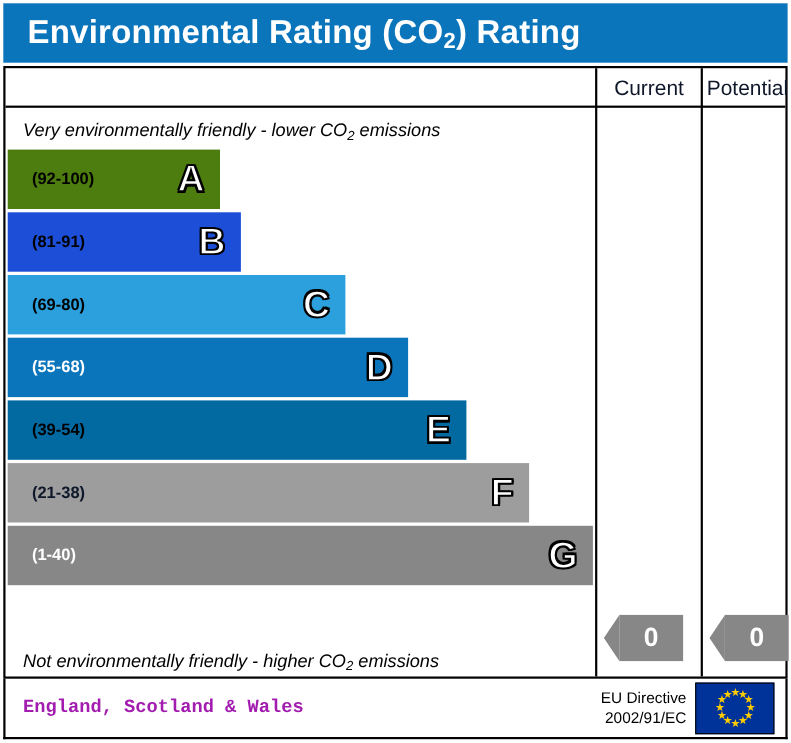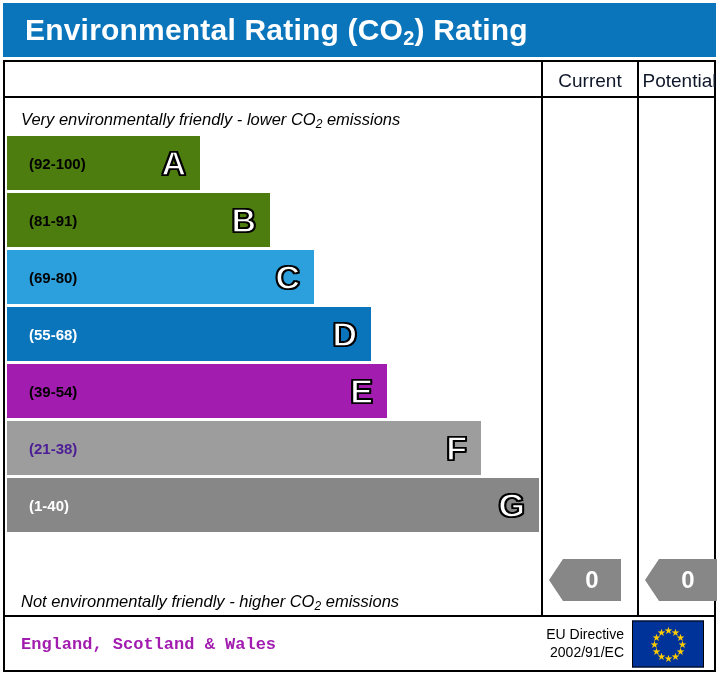--- a/index.html
+++ b/index.html
@@ -252,38 +252,38 @@
 
     <div class="caption top">
       <span>Very environmentally friendly - lower CO</span><sub>2</sub><span> emissions</span>
     </div>
 
     <div class="bars">
       <div class="bar" style="top:0px;width:193px;background:#4d7c0f;">
         <span class="range" style="color: rgb(0, 0, 0);">(92-100)</span>
         <span class="letter">A</span>
       </div>
-      <div class="bar" style="top:57px;width:263px;background:#4d7c0f;">
+      <div class="bar" style="top:57px;width:212px;background:#1d4ed8;">
         <span class="range" style="color: rgb(0, 0, 0);">(81-91)</span>
         <span class="letter">B</span>
       </div>
       <div class="bar" style="top:114px;width:307px;background:#2ca0dc;">
         <span class="range" style="color: rgb(0, 0, 0);">(69-80)</span>
         <span class="letter">C</span>
       </div>
       <div class="bar dark" style="top:171px;width:364px;background:#0b75bc;">
         <span class="range" style="color: rgb(255, 255, 255);">(55-68)</span>
         <span class="letter">D</span>
       </div>
-      <div class="bar" style="top:228px;width:380px;background:#a21caf;">
+      <div class="bar" style="top:228px;width:417px;background:#0369a1;">
         <span class="range" style="color: rgb(0, 0, 0);">(39-54)</span>
         <span class="letter">E</span>
       </div>
       <div class="bar dark" style="top:285px;width:474px;background:#9d9d9d;">
-        <span class="range" style="color: #4c1d95;">(21-38)</span>
+        <span class="range" style="color: #0f172a;">(21-38)</span>
         <span class="letter">F</span>
       </div>
       <div class="bar dark" style="top:342px;width:532px;background:#878787;">
         <span class="range" style="color: rgb(255, 255, 255);">(1-40)</span>
         <span class="letter">G</span>
       </div>
     </div>
 
     <div class="caption bottom">
       <span>Not environmentally friendly - higher CO</span><sub>2</sub><span> emissions</span>

